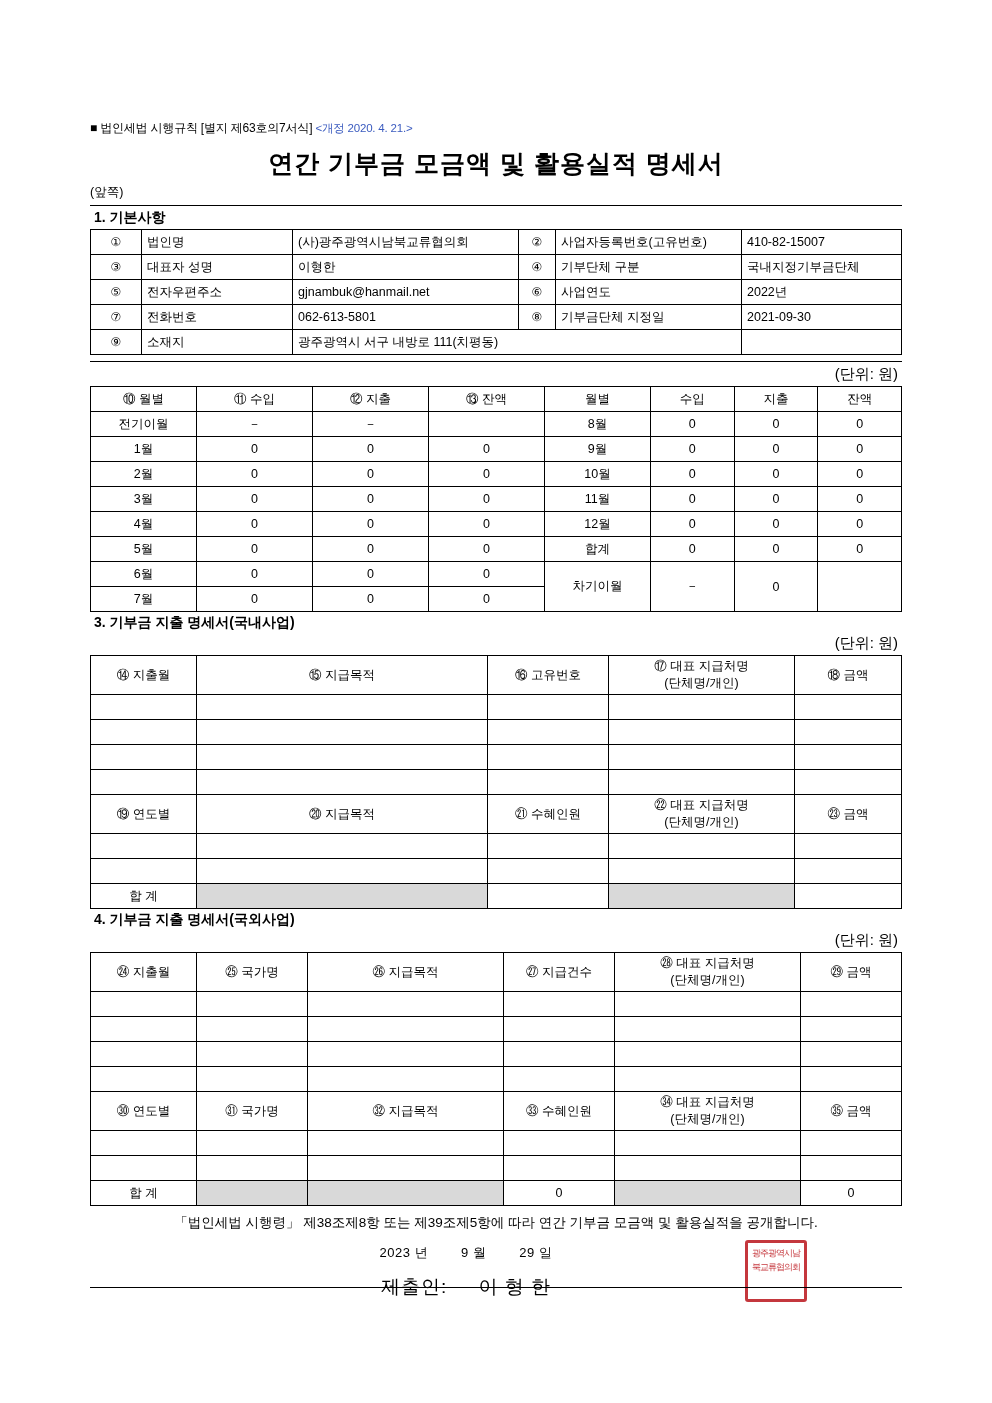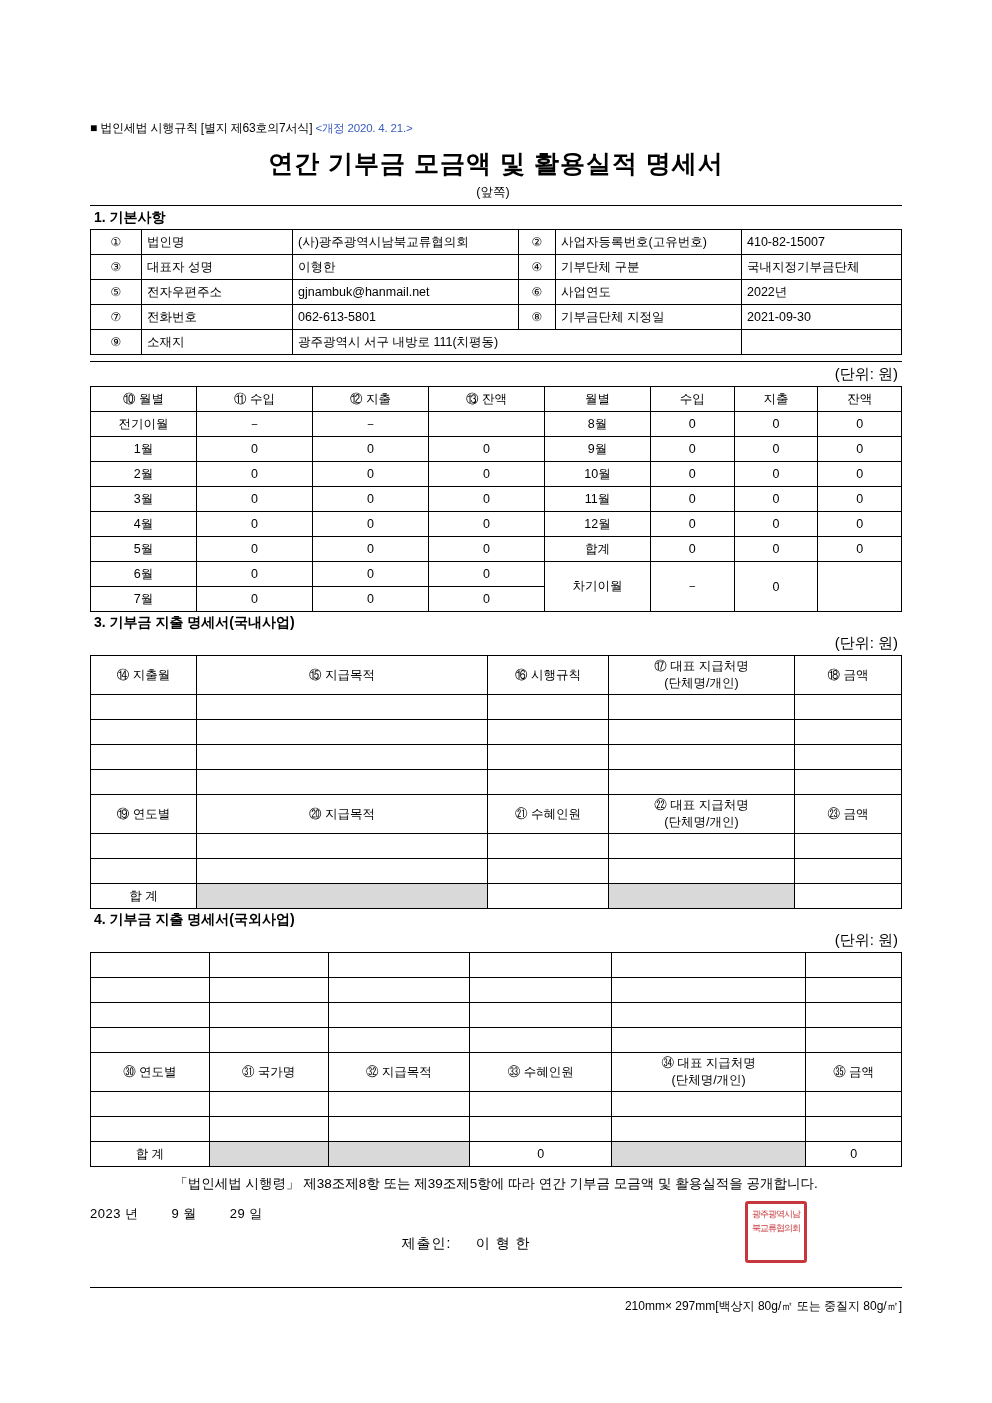--- a/index.html
+++ b/index.html
@@ -32,21 +32,21 @@
     font-size: 11.5px;
   }
   h1.doc-title {
     text-align: center;
     font-size: 25px;
     font-weight: bold;
     letter-spacing: 1px;
     margin: 6px 0 4px 0;
   }
   .side-note {
-    text-align: center;
+    text-align: left;
     font-size: 12.5px;
     margin: 0 6px 4px 0;
   }
   .sec-title {
     font-size: 14px;
     font-weight: bold;
     margin: 2px 0 2px 4px;
   }
   .unit {
     text-align: right;
@@ -81,28 +81,28 @@
     font-size: 13.5px;
     margin: 8px 0 12px 0;
     text-align: center;
   }
   .sign-area {
     margin-top: 10px;
     position: relative;
     height: 70px;
   }
   .date-line {
-    text-align: left;
+    text-align: center;
     font-size: 13px;
     letter-spacing: 0.5px;
     padding-right: 60px;
   }
   .submitter {
     text-align: center;
-    font-size: 14px;
+    font-size: 19px;
     margin-top: 12px;
     padding-right: 60px;
     letter-spacing: 1px;
   }
   .stamp {
     position: absolute;
     right: 95px;
     top: -4px;
     width: 62px;
     height: 62px;
@@ -291,21 +291,21 @@
     </table>
 
   <div class="sec-title">3. 기부금 지출 명세서(국내사업)</div>
   <div class="unit">(단위: 원)</div>
 
   <table class="bordered">
     <tbody>
         <tr class="hdr-row">
       <td class="c" style="width:95px">⑭ 지출월</td>
       <td class="c" style="width:280px">⑮ 지급목적</td>
-      <td class="c" style="width:110px">⑯ 시행규칙</td>
+      <td class="c" style="width:110px">⑯ 고유번호</td>
       <td class="c" style="width:175px">
         <div>⑰ 대표 지급처명</div>
         <div>(단체명/개인)</div>
       </td>
       <td class="c">⑱ 금액</td>
     </tr>
     <tr class="blank-row">
           <td></td>
           <td></td>
           <td></td>
@@ -365,20 +365,31 @@
       <td class="c"></td>
     </tr>
   </tbody>
     </table>
 
   <div class="sec-title">4. 기부금 지출 명세서(국외사업)</div>
   <div class="unit">(단위: 원)</div>
 
   <table class="bordered">
     <tbody>
+        <tr class="hdr-row">
+      <td class="c" style="width:95px">㉔ 지출월</td>
+      <td class="c" style="width:100px">㉕ 국가명</td>
+      <td class="c" style="width:185px">㉖ 지급목적</td>
+      <td class="c" style="width:100px">㉗ 지급건수</td>
+      <td class="c" style="width:175px">
+        <div>㉘ 대표 지급처명</div>
+        <div>(단체명/개인)</div>
+      </td>
+      <td class="c">㉙ 금액</td>
+    </tr>
     <tr class="blank-row">
           <td></td>
           <td></td>
           <td></td>
           <td></td>
           <td></td>
           <td></td>
         </tr>
     <tr class="blank-row">
           <td></td>
@@ -457,15 +468,14 @@
     </div>
     <div class="submitter">
       <span>제출인:</span>
       &nbsp;&nbsp;&nbsp;
       <span>이 형 한</span>
     </div>
     <div class="stamp">광주광역시남북교류협의회</div>
   </div>
 
   <div class="footer-rule"></div>
-  <div class="footer">210mm× 297mm[백상지 80g/㎡ 또는 중질지 80g/㎡]</div>
 
 </div>
 
 </body></html>

